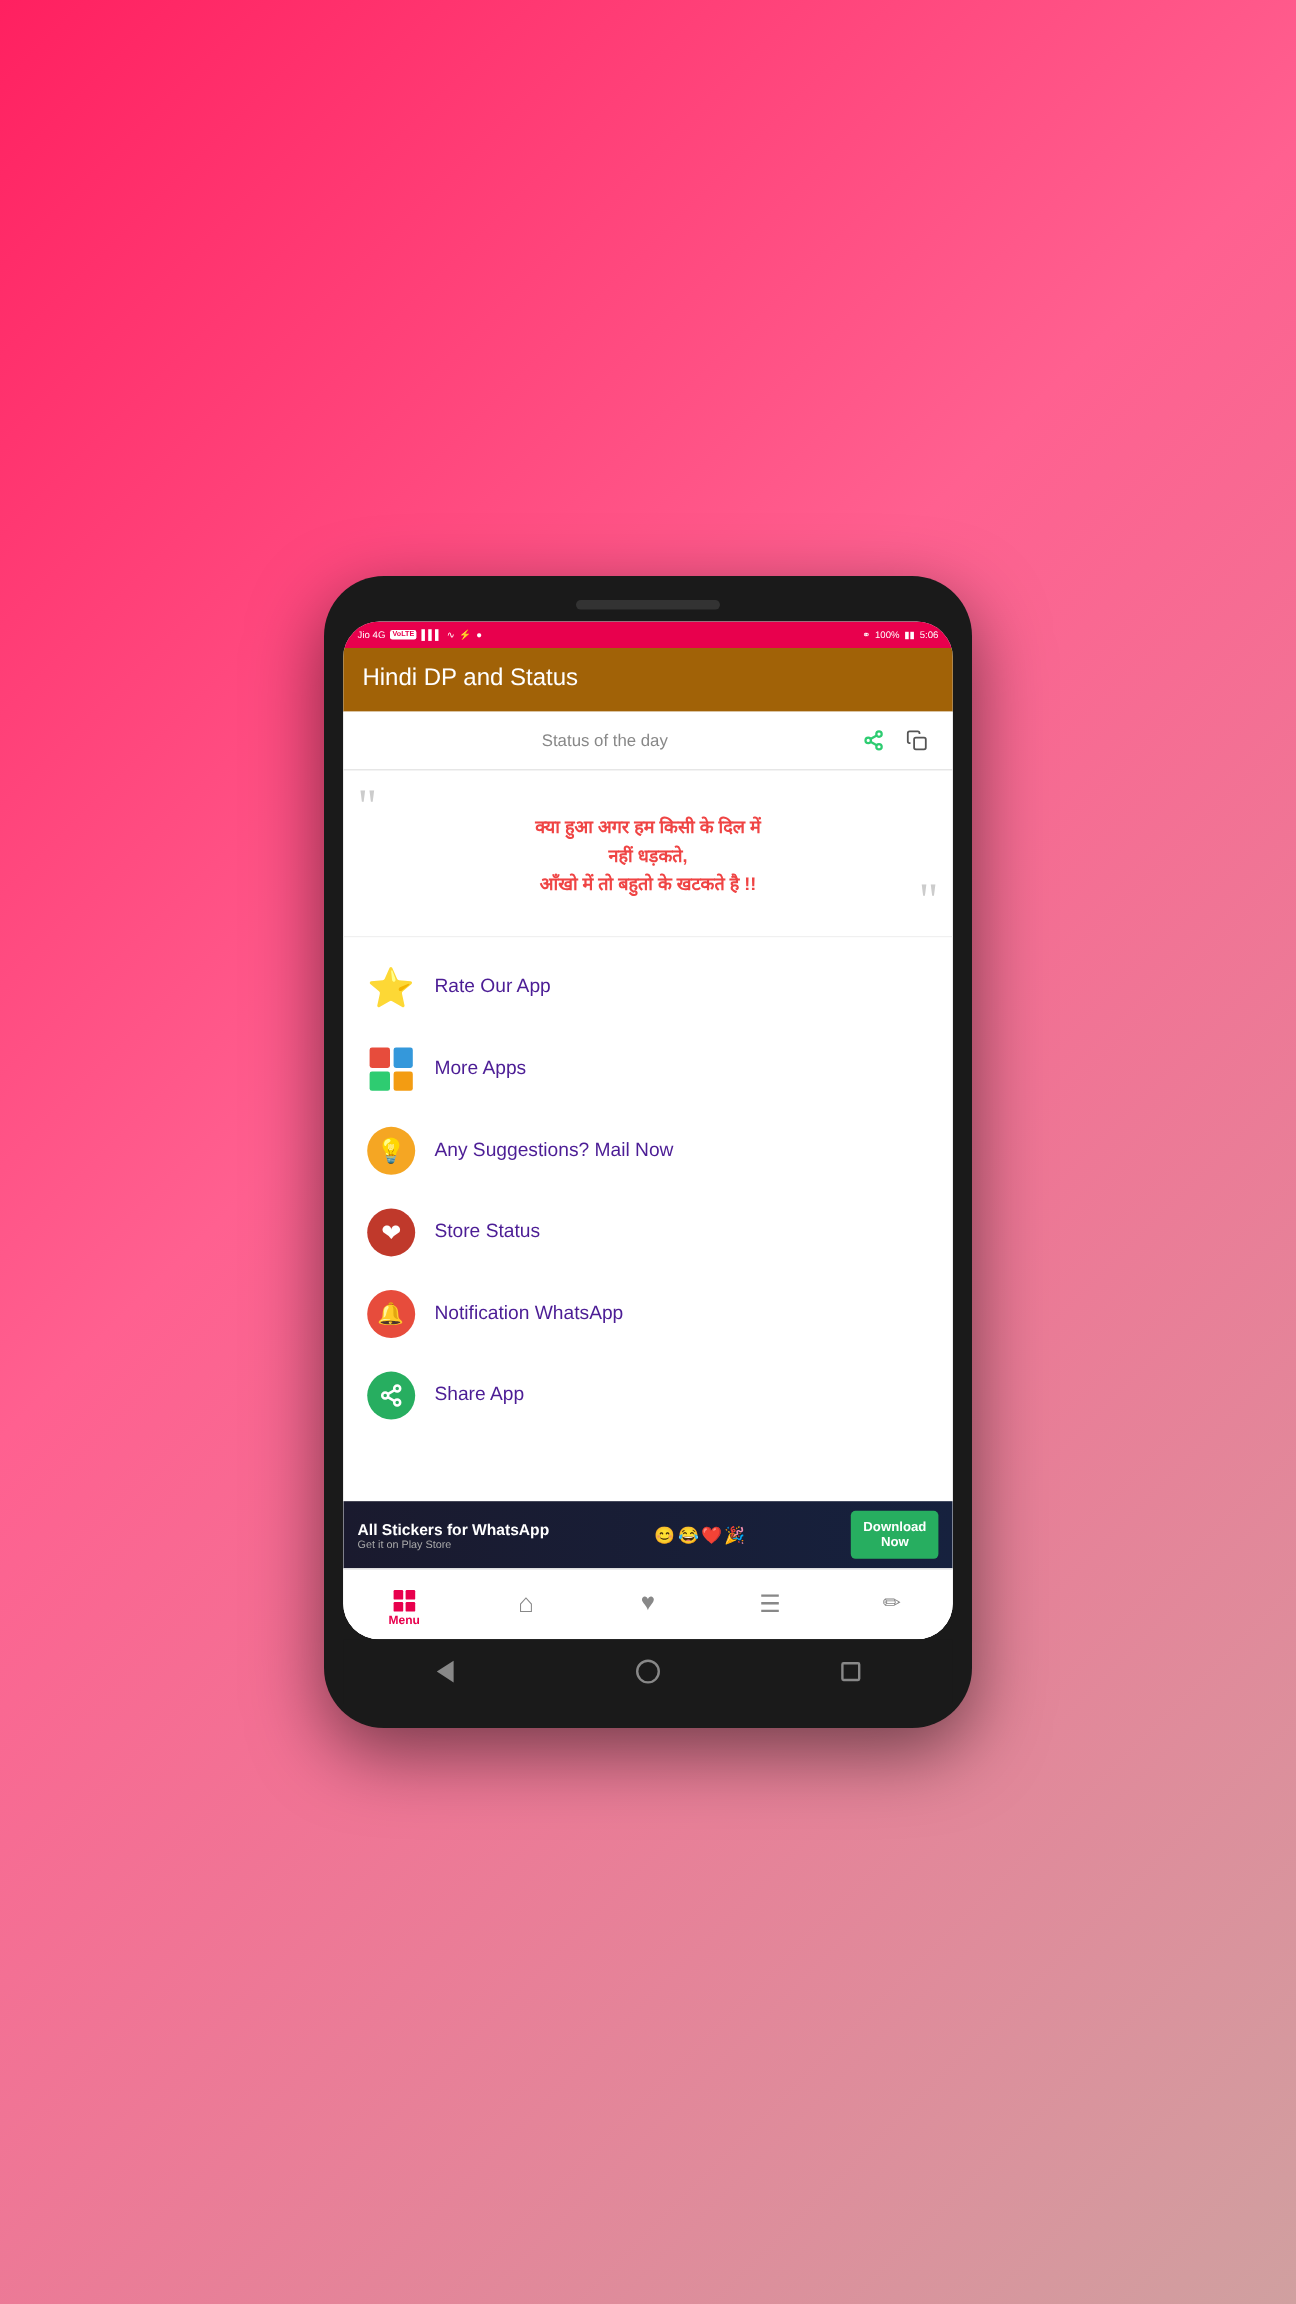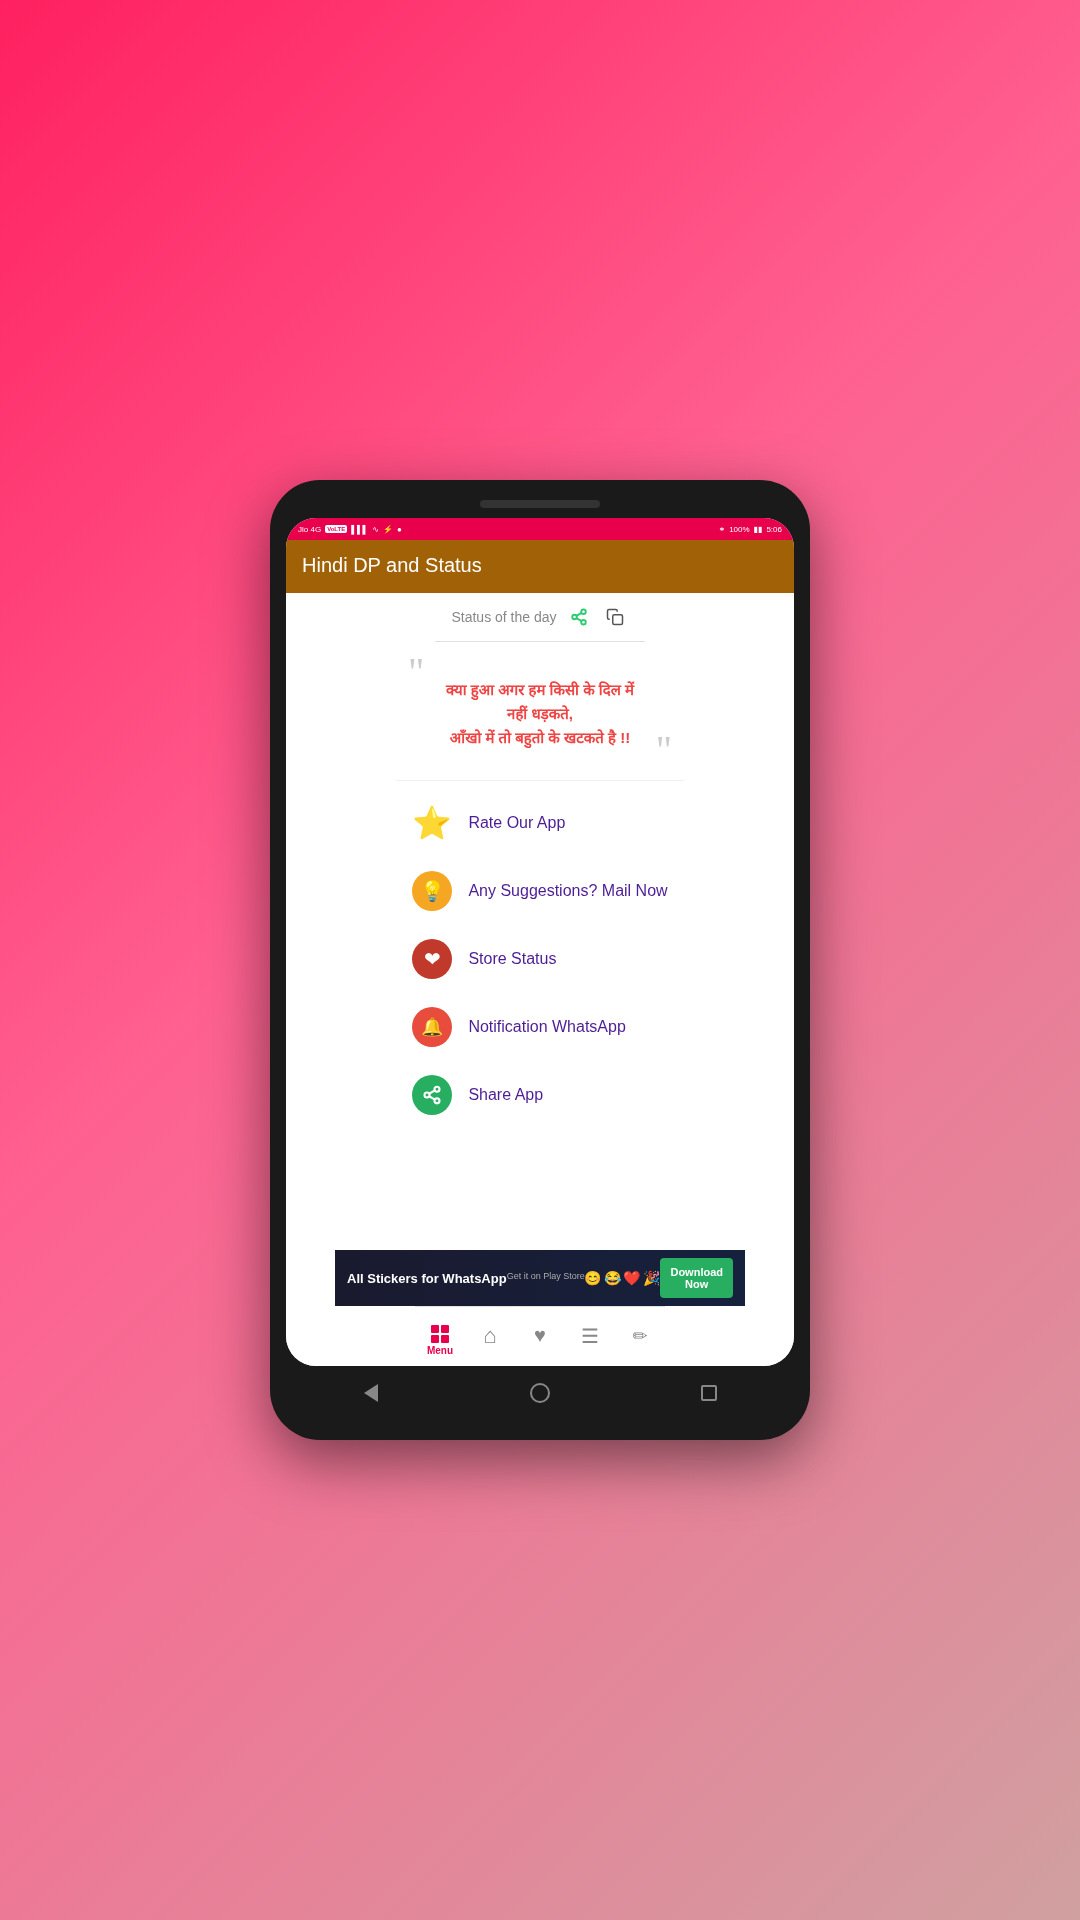--- a/index.html
+++ b/index.html
@@ -90,21 +90,20 @@
       color: white;
     }
 
     
     .content {
       flex: 1;
       background: white;
       display: flex;
       flex-direction: column;
       overflow: hidden;
-      align-items: center;
     }
 
     
     .status-bar-row {
       display: flex;
       align-items: center;
       padding: 10px 16px;
       border-bottom: 1px solid #e0e0e0;
       gap: 8px;
     }
@@ -219,21 +218,21 @@
       background: linear-gradient(to right, #1a1a2e, #16213e);
       padding: 8px 12px;
       display: flex;
       align-items: center;
       justify-content: space-between;
       min-height: 50px;
     }
 
     .ad-left {
       display: flex;
-      flex-direction: row;
+      flex-direction: column;
     }
 
     .ad-title {
       color: white;
       font-size: 13px;
       font-weight: bold;
     }
 
     .ad-subtitle {
       color: #aaa;
@@ -408,20 +407,31 @@
         <span class="quote-close">"</span>
       </div>
 
       <div class="menu-list">
 
         <div class="menu-item">
           <div class="menu-icon icon-star" style="font-size:32px;">⭐</div>
           <span class="menu-label">Rate Our App</span>
         </div>
 
+        <div class="menu-item">
+          <div class="menu-icon icon-grid">
+            <div class="grid-icon">
+              <div class="grid-cell" style="background:#e74c3c;"></div>
+              <div class="grid-cell" style="background:#3498db;"></div>
+              <div class="grid-cell" style="background:#2ecc71;"></div>
+              <div class="grid-cell" style="background:#f39c12;"></div>
+            </div>
+          </div>
+          <span class="menu-label">More Apps</span>
+        </div>
 
         <div class="menu-item">
           <div class="menu-icon icon-bulb">💡</div>
           <span class="menu-label">Any Suggestions? Mail Now</span>
         </div>
 
         <div class="menu-item">
           <div class="menu-icon icon-heart" style="color:white; font-size:20px;">❤</div>
           <span class="menu-label">Store Status</span>
         </div>

